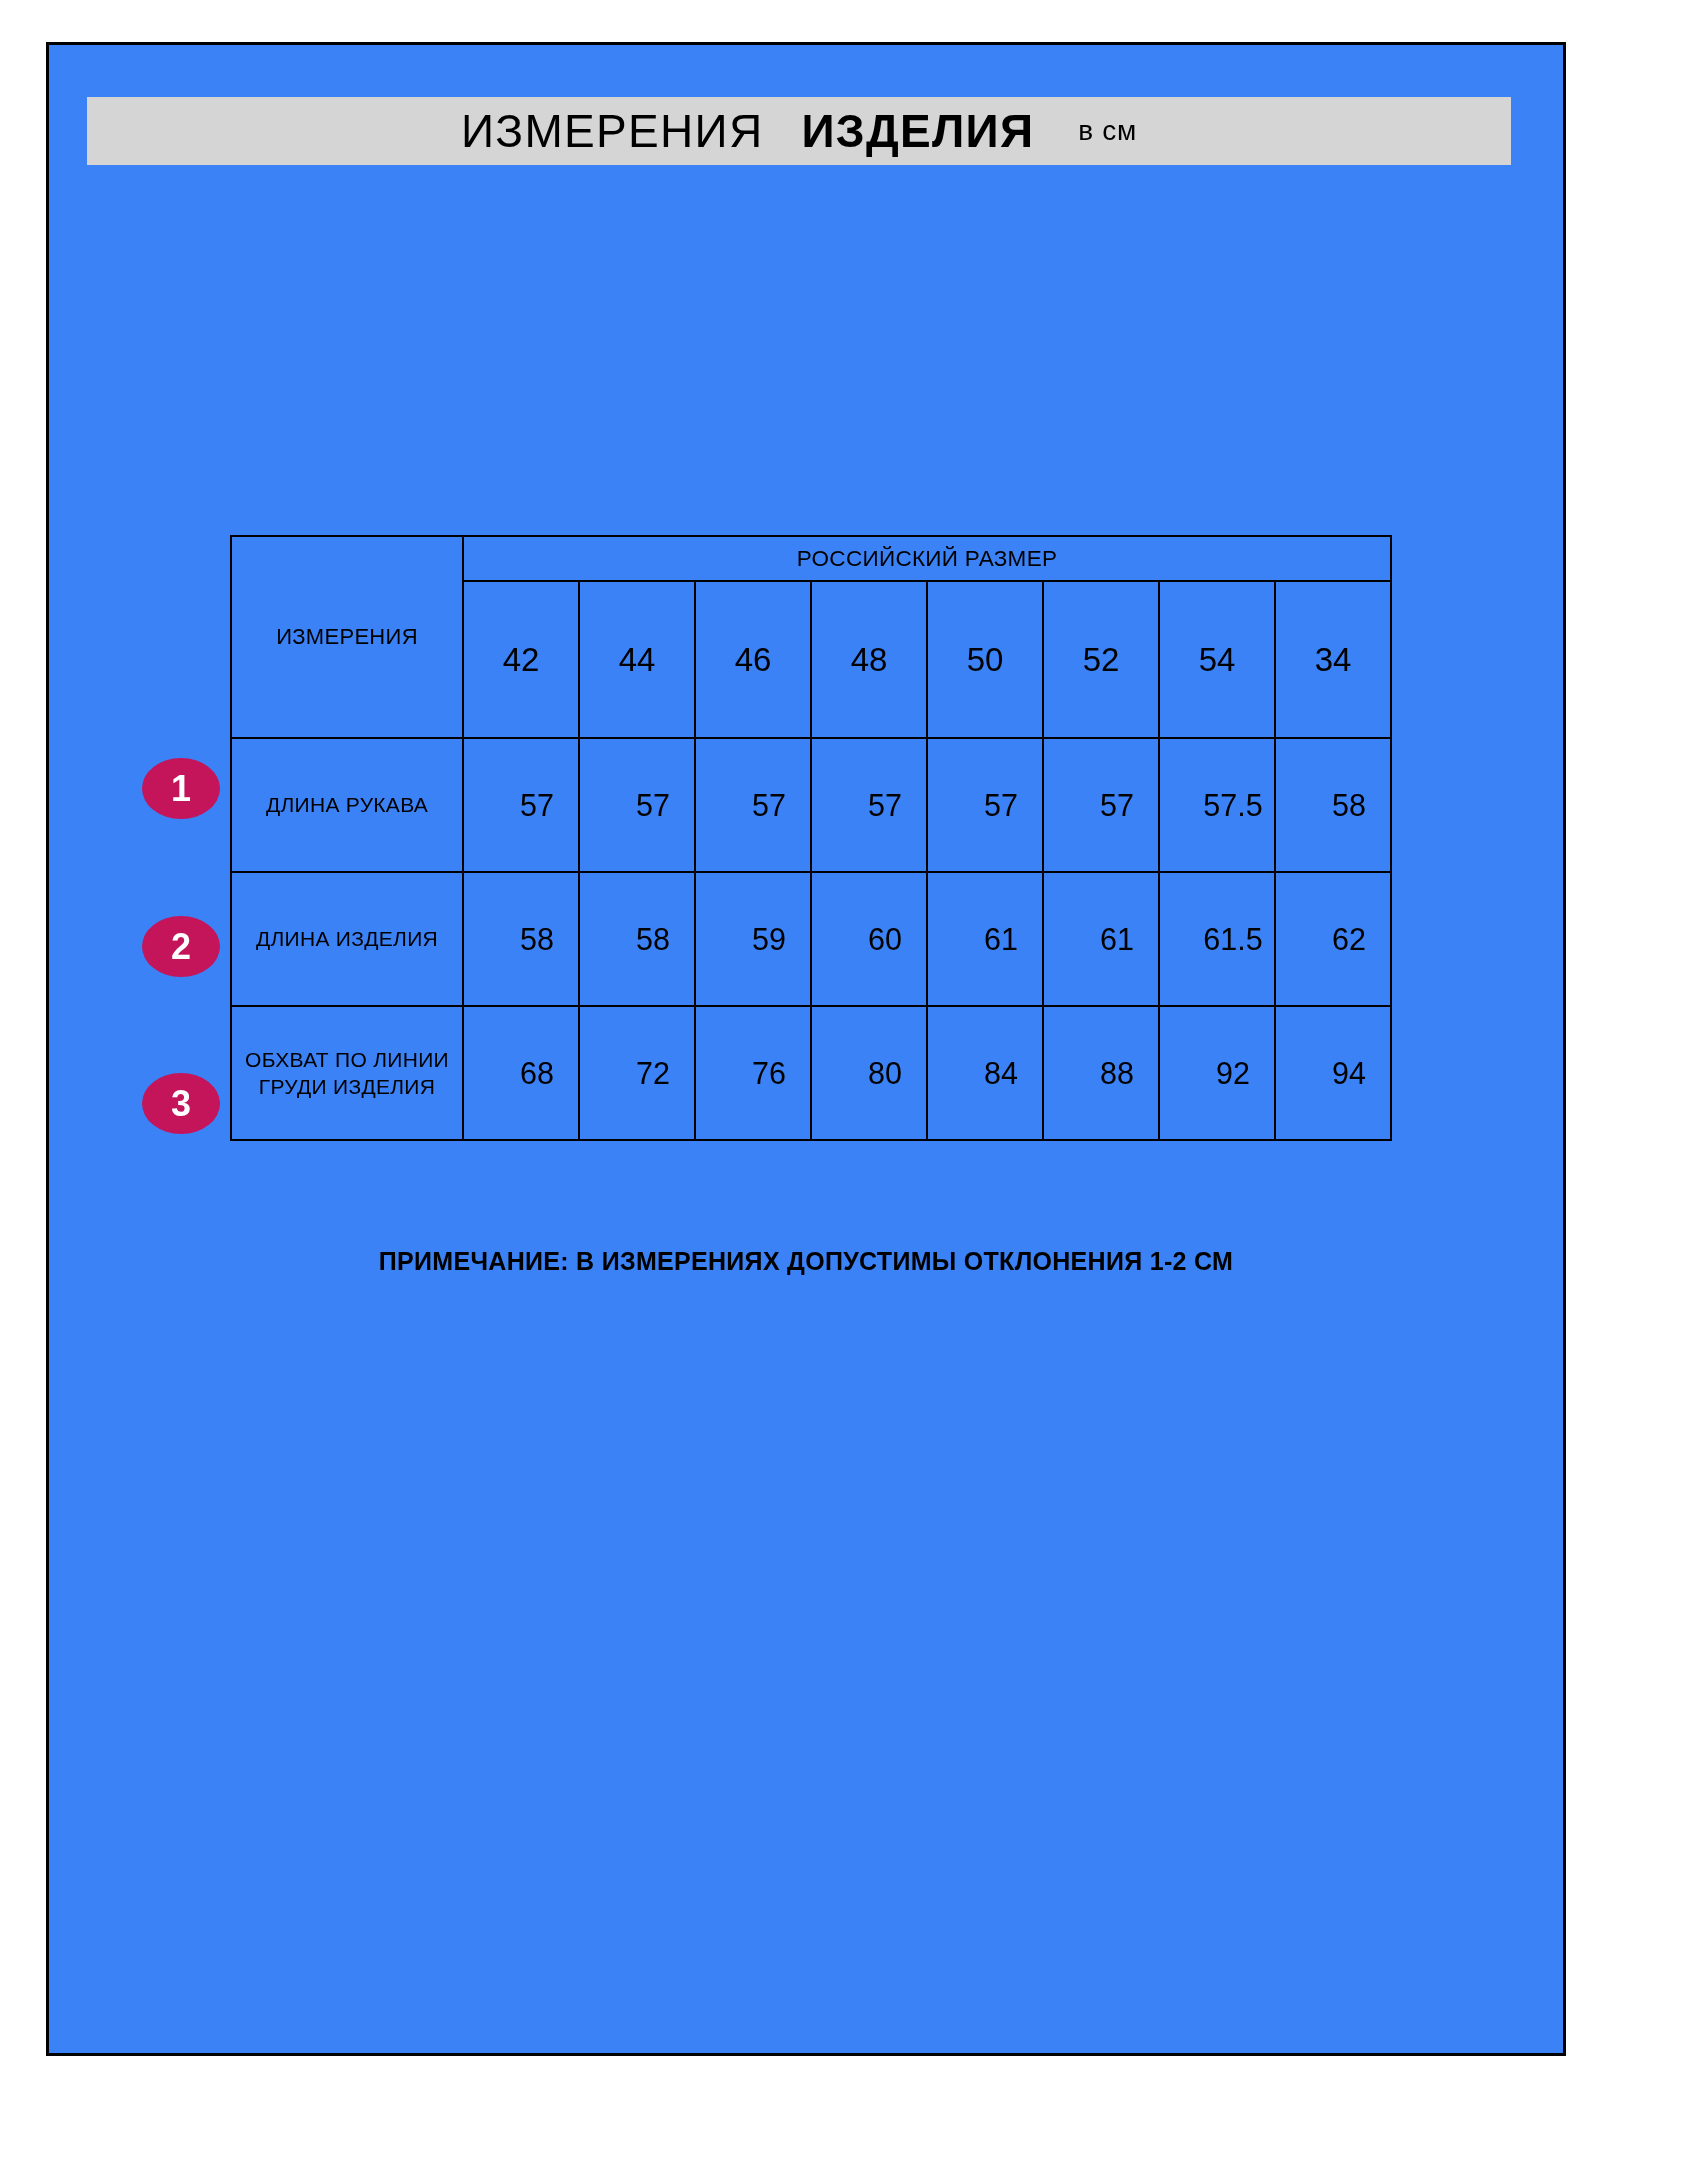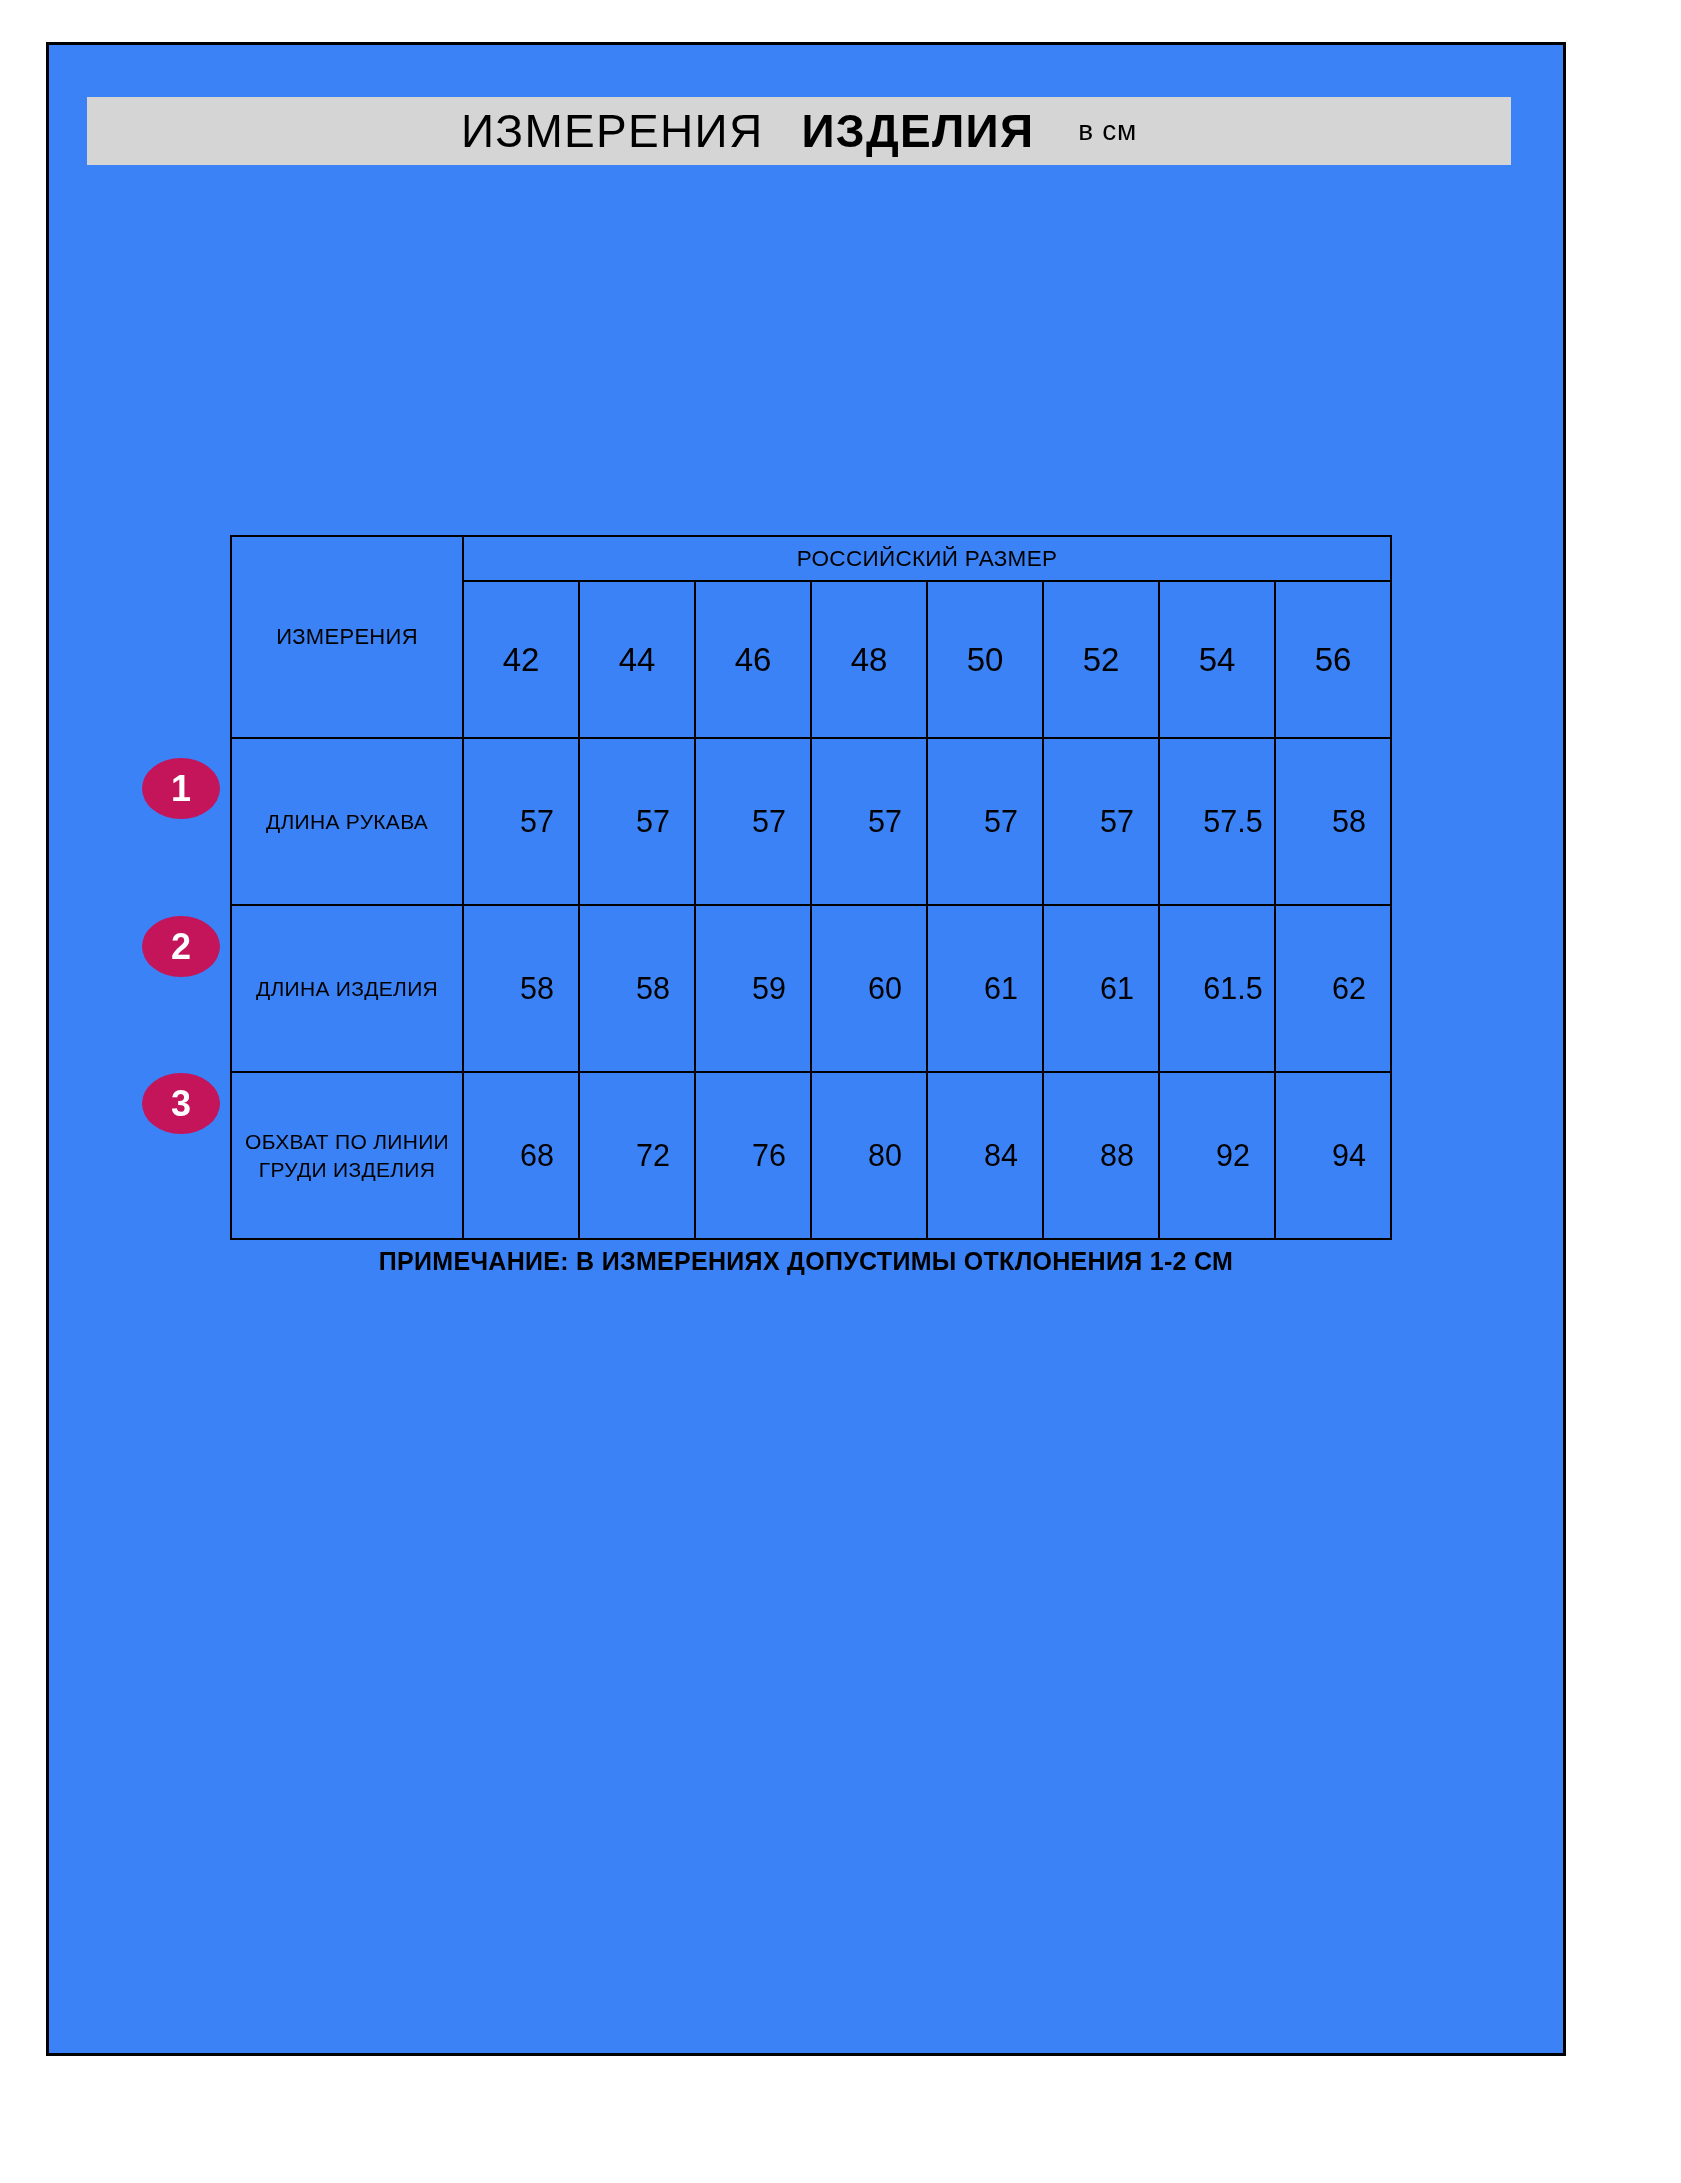--- a/index.html
+++ b/index.html
@@ -121,21 +121,21 @@
     height: 157px;
   }
   .row-label {
     font-size: 21px;
     letter-spacing: 0.3px;
     line-height: 1.3;
     padding: 4px 0;
   }
   .row-value {
     font-size: 30.5px;
-    height: 167px;
+    height: 134px;
     padding-left: 32px;
   }
 
   
   .bullet {
     position: absolute;
     width: 78px;
     height: 61px;
     border-radius: 50%;
     background: #c4145a;
@@ -200,21 +200,21 @@
           <td class="th-region" colspan="8">РОССИЙСКИЙ РАЗМЕР</td>
         </tr>
         <tr>
           <td class="th-sizenum">42</td>
           <td class="th-sizenum">44</td>
           <td class="th-sizenum">46</td>
           <td class="th-sizenum">48</td>
           <td class="th-sizenum">50</td>
           <td class="th-sizenum">52</td>
           <td class="th-sizenum">54</td>
-          <td class="th-sizenum">56</td>
+          <td class="th-sizenum">34</td>
         </tr>
 
         <tr>
           <td class="row-label">ДЛИНА РУКАВА</td>
           <td class="row-value">57</td>
           <td class="row-value">57</td>
           <td class="row-value">57</td>
           <td class="row-value">57</td>
           <td class="row-value">57</td>
           <td class="row-value">57</td>

